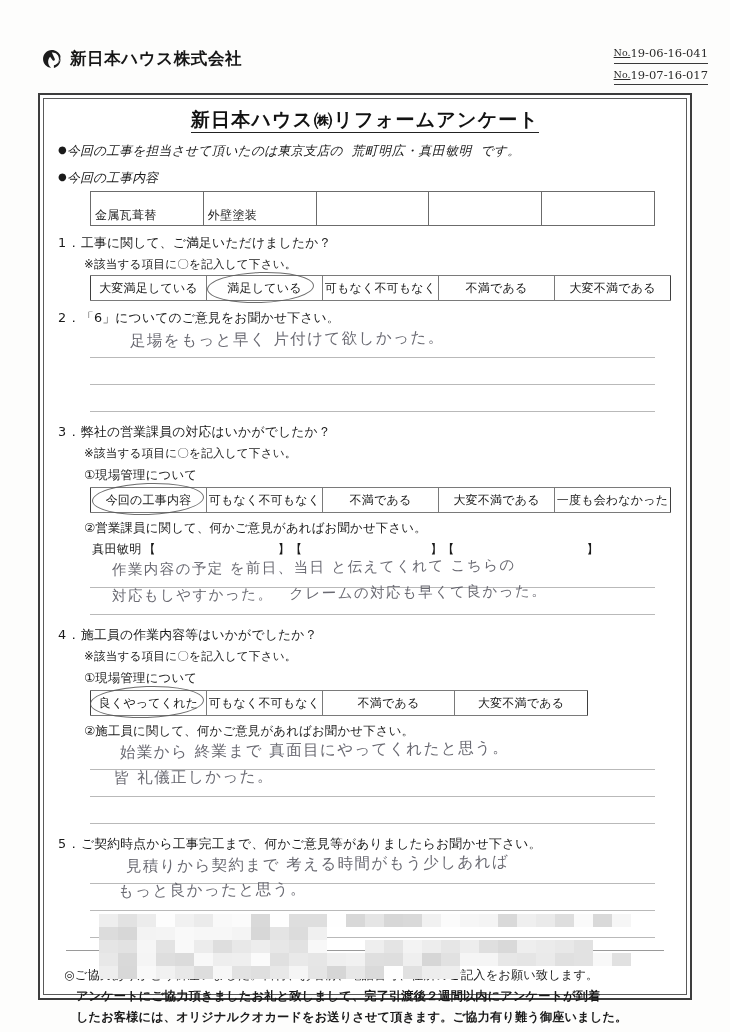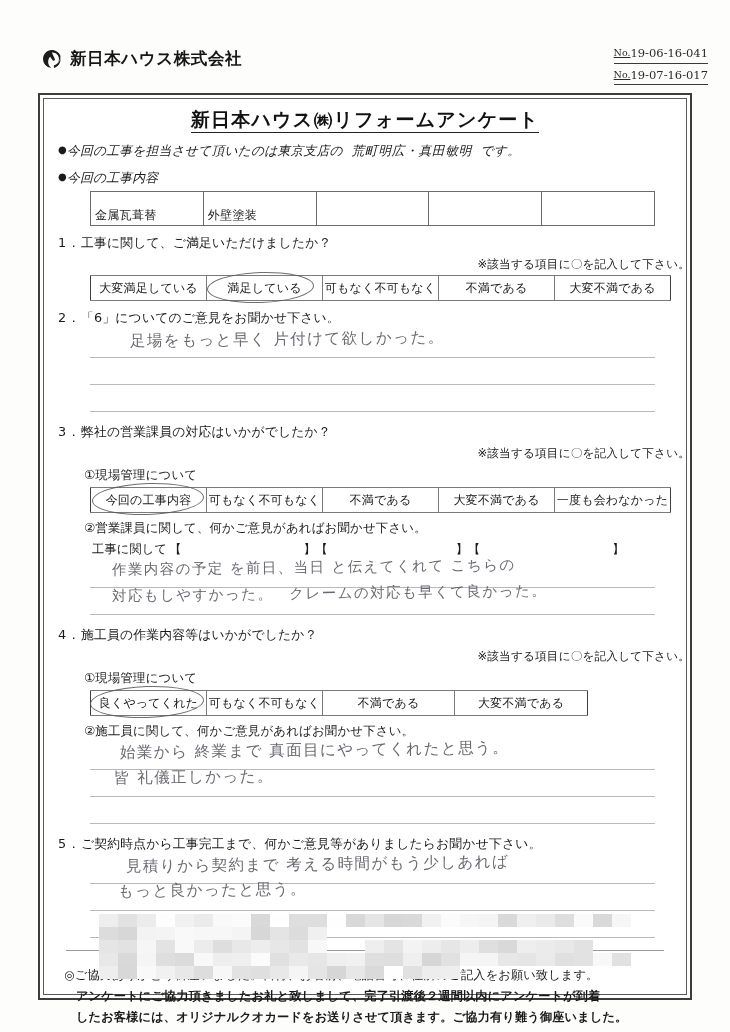--- a/index.html
+++ b/index.html
@@ -140,21 +140,20 @@
     margin: 9px 0 0 18px;
     letter-spacing: 0.2px;
     white-space: nowrap;
   }
   .q-num { letter-spacing: 1px; }
   .note {
     font-size: 11.6px;
     margin: 5px 0 0 44px;
     letter-spacing: 0.2px;
     white-space: nowrap;
-    text-align: right;
   }
   .sub {
     font-size: 12.4px;
     margin: 6px 0 0 44px;
     letter-spacing: 0.2px;
     white-space: nowrap;
   }
 
   
   .choice-wrap {
@@ -347,21 +346,21 @@
             <td class="last" style="width:113px">一度も会わなかった</td>
           </tr>
         </tbody>
           </table>
         <div class="circle-ann" style="left:2px; top:-4px; width:110px; height:30px;"></div>
       </div>
 
       <div class="sub" style="margin-top:7px">②営業課員に関して、何かご意見があればお聞かせ下さい。</div>
 
       <div class="name-row">
-        <span class="lbl">工事に関して</span><span class="brk">【</span><span class="brk-gap-1"></span><span class="brk">】</span><span class="brk">【</span><span class="brk-gap-2"></span><span class="brk">】</span><span class="brk">【</span><span class="brk-gap-3"></span><span class="brk">】</span>
+        <span class="lbl">真田敏明</span><span class="brk">【</span><span class="brk-gap-1"></span><span class="brk">】</span><span class="brk">【</span><span class="brk-gap-2"></span><span class="brk">】</span><span class="brk">【</span><span class="brk-gap-3"></span><span class="brk">】</span>
       </div>
 
       <div class="lines" style="margin-top:2px">
         <div class="wline"></div>
         <div class="wline"></div>
         <div class="hand" style="left:22px; top:-3px; font-size:14.5px;">作業内容の予定 を前日、当日 と伝えてくれて こちらの</div>
         <div class="hand" style="left:22px; top:23px; font-size:14.5px;">対応もしやすかった。　クレームの対応も早くて良かった。</div>
       </div>
 
       <div class="q" style="margin-top:10px">

